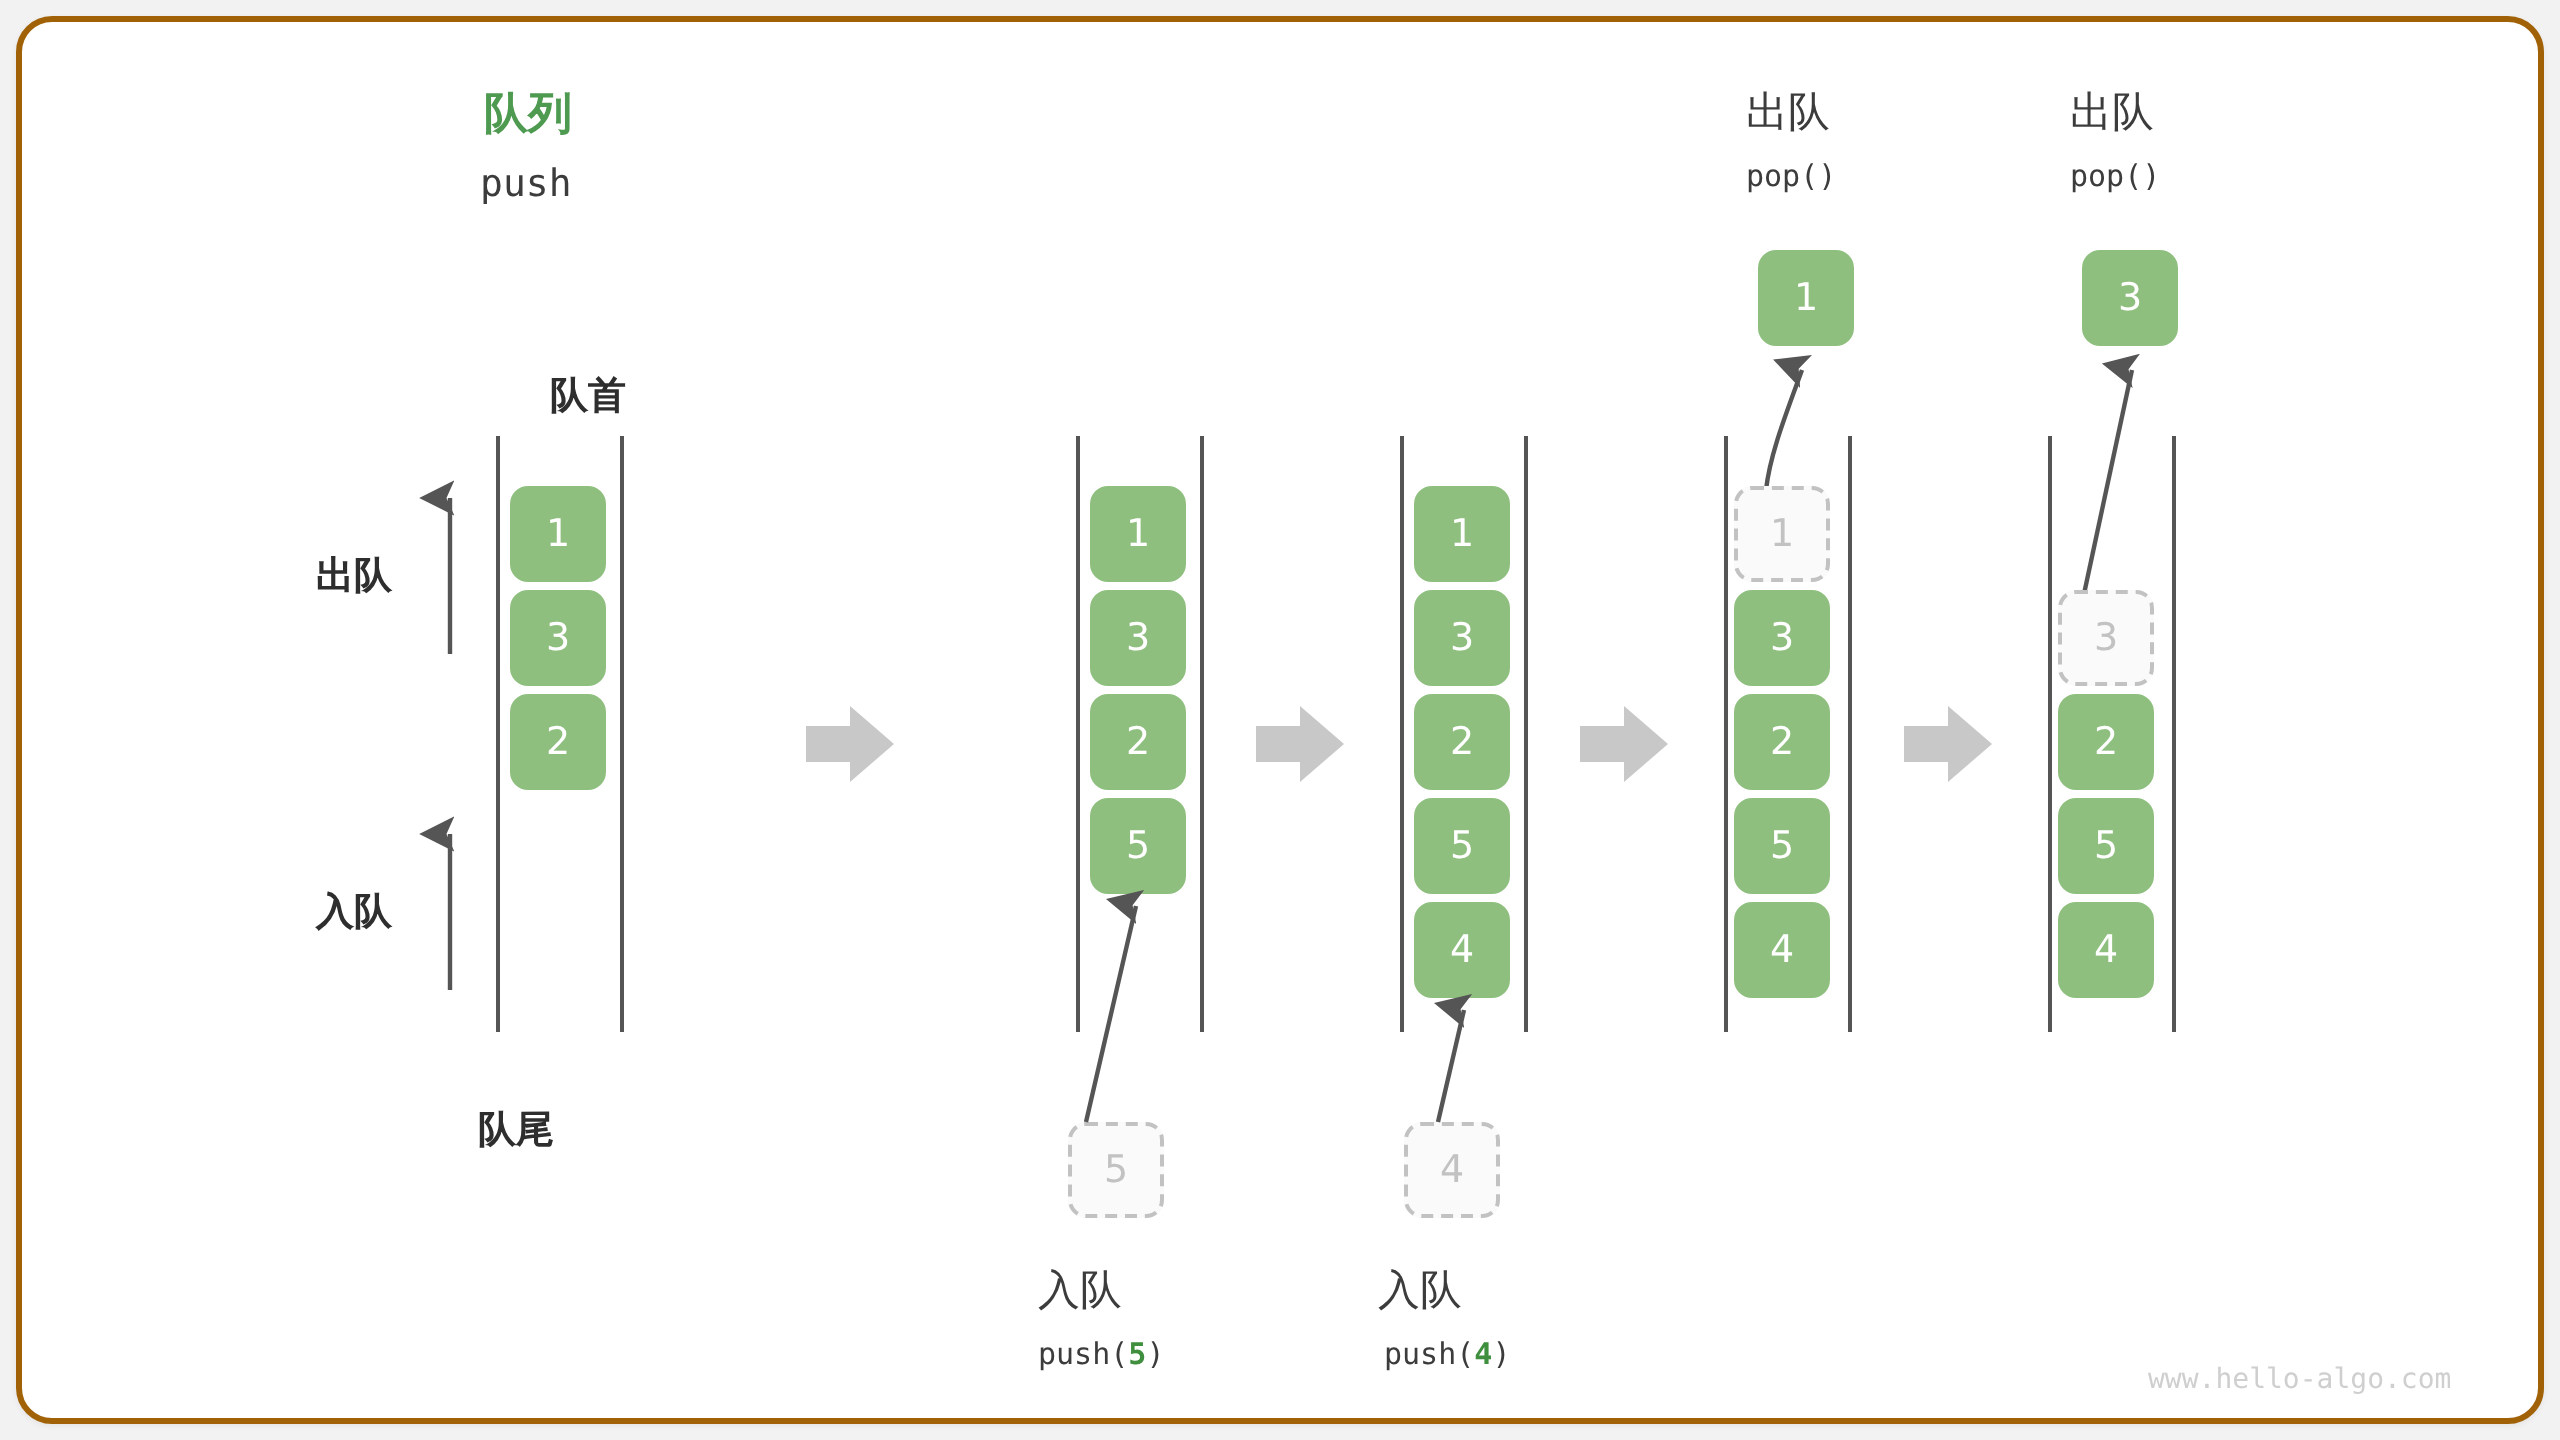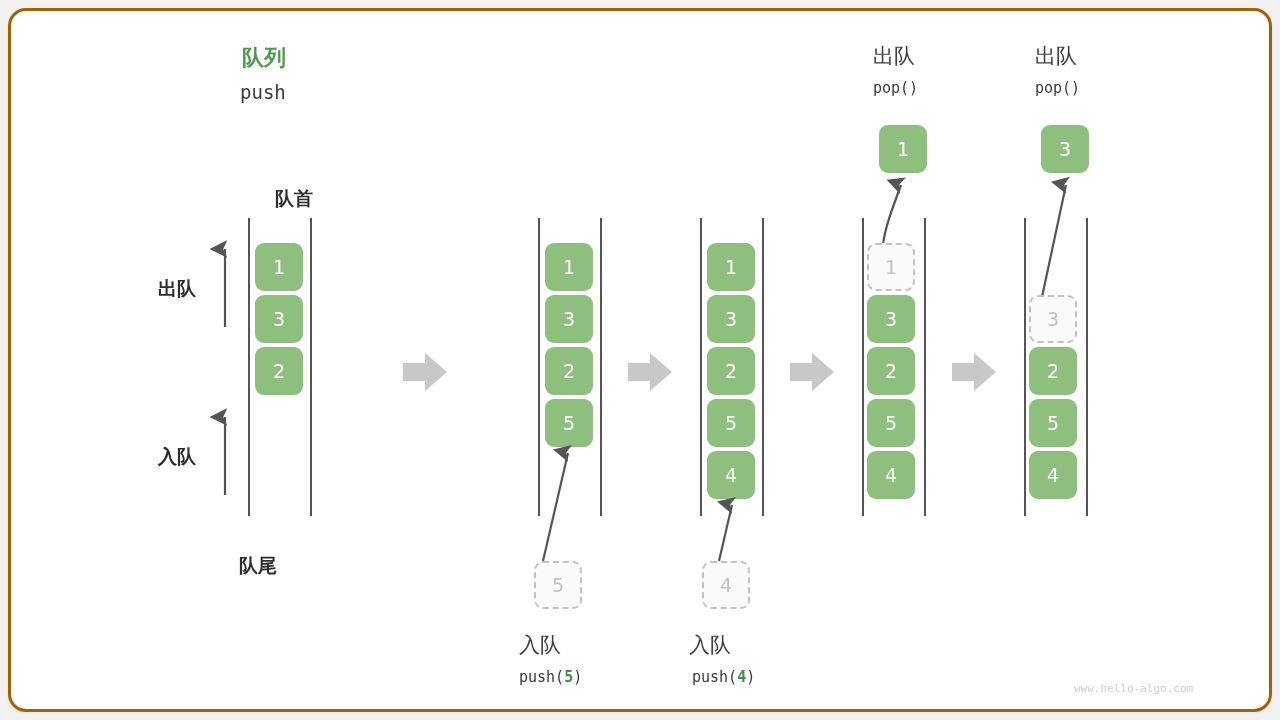--- a/index.html
+++ b/index.html
@@ -59,21 +59,21 @@
     color: #3c3c3c;
   }
   .mono {
     font-family: "DejaVu Sans Mono", monospace;
     font-size: 15px;
     color: #3c3c3c;
   }
   .mono .arg { color: #3f8f3f; font-weight: bold; }
   .watermark {
     font-family: "DejaVu Sans Mono", monospace;
-    font-size: 11px;
+    font-size: 14px;
     color: #cfcfcf;
   }
 
   
   .rail {
     position: absolute;
     width: 2px;
     background: #555555;
   }
 

